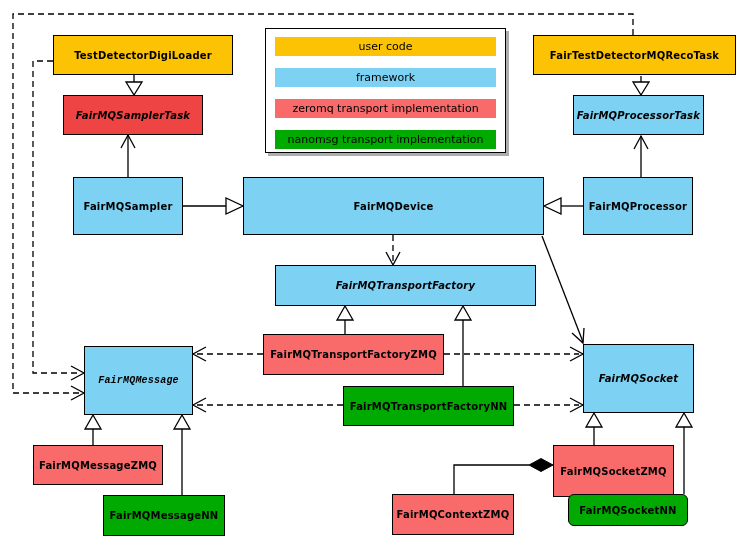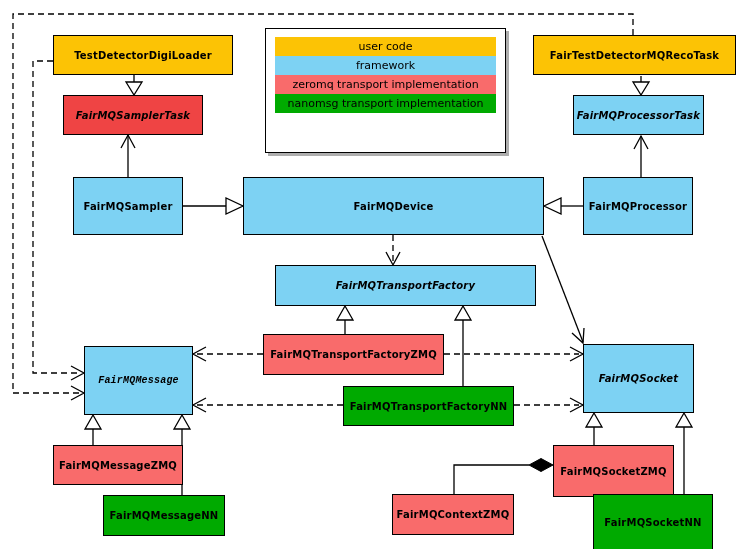--- a/index.html
+++ b/index.html
@@ -15,21 +15,21 @@
     letter-spacing:0.2px;line-height:1.1;
   }
   .node.abstract{font-style:italic;}
   .legend{
     position:absolute;left:265px;top:28px;width:241px;height:125px;
     box-sizing:border-box;border:1.5px solid #000;background:#fff;
     box-shadow:3px 3px 0 rgba(130,130,130,0.65);
     padding:8px 9px 0 9px;
   }
   .legend-bar{
-    height:19px;display:flex;align-items:center;justify-content:center;
+    height:19px;margin-bottom:12px;display:flex;align-items:center;justify-content:center;
     font-size:11px;font-weight:normal;color:#000;white-space:nowrap;
   }
   .edge-line{stroke:#000;stroke-width:1.3;fill:none;}
   .edge-line.dashed{stroke-dasharray:6 4;}
   .tri{fill:#fff;stroke:#000;stroke-width:1.3;}
   .chev{stroke:#000;stroke-width:1.3;fill:none;}
   .diamond{fill:#000;stroke:#000;stroke-width:1;}
 </style>
 </head>
 <body>
@@ -168,23 +168,23 @@
   <div class="node abstract" style="left: 275px; top: 265px; width: 261px; height: 41px; background-color: rgb(125, 210, 243);">FairMQTransportFactory</div>
 
   <div class="node" style="left: 263px; top: 334px; width: 181px; height: 41px; background-color: rgb(249, 107, 107);">FairMQTransportFactoryZMQ</div>
 
   <div class="node" style="left: 343px; top: 386px; width: 171px; height: 40px; background-color: rgb(0, 170, 0);">FairMQTransportFactoryNN</div>
 
   <div class="node abstract" style="left: 84px; top: 346px; width: 109px; height: 69px; background-color: rgb(125, 210, 243); font-family: Liberation Mono, monospace;">FairMQMessage</div>
 
   <div class="node abstract" style="left: 583px; top: 344px; width: 111px; height: 69px; background-color: rgb(125, 210, 243);">FairMQSocket</div>
 
-  <div class="node" style="left: 33px; top: 445px; width: 130px; height: 40px; background-color: rgb(249, 107, 107); margin-left: 20px;">FairMQMessageZMQ</div>
+  <div class="node" style="left: 33px; top: 445px; width: 130px; height: 40px; background-color: rgb(249, 107, 107);">FairMQMessageZMQ</div>
 
   <div class="node" style="left: 103px; top: 495px; width: 122px; height: 41px; background-color: rgb(0, 170, 0);">FairMQMessageNN</div>
 
   <div class="node" style="left: 392px; top: 494px; width: 122px; height: 41px; background-color: rgb(249, 107, 107);">FairMQContextZMQ</div>
 
   <div class="node" style="left: 553px; top: 445px; width: 121px; height: 52px; background-color: rgb(249, 107, 107);">FairMQSocketZMQ</div>
 
-  <div class="node" style="left: 593px; top: 494px; width: 120px; height: 56px; background-color: rgb(0, 170, 0);">FairMQSocketNN</div>
+  <div class="node" style="left: 568px; top: 494px; width: 120px; height: 32px; background-color: rgb(0, 170, 0); border-radius: 6px;">FairMQSocketNN</div>
 
 </div>
 
 </body></html>

